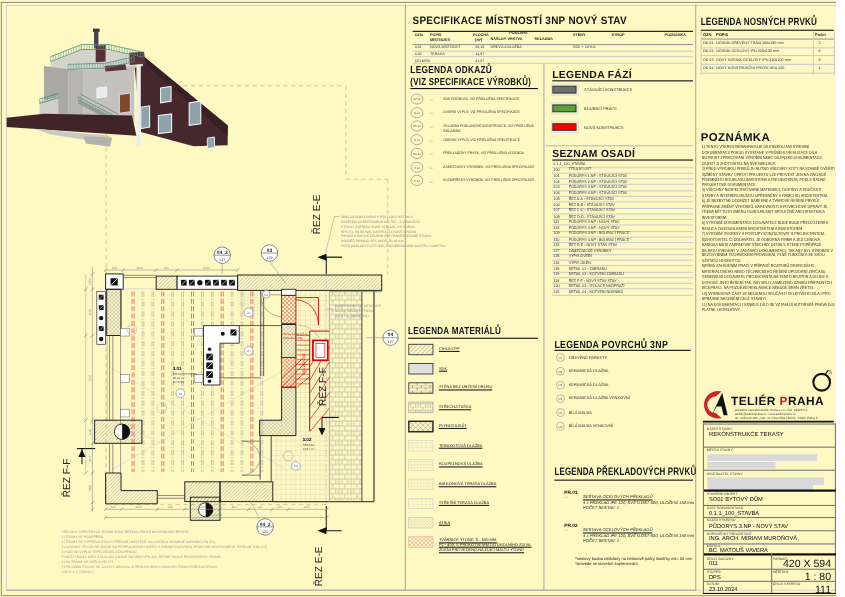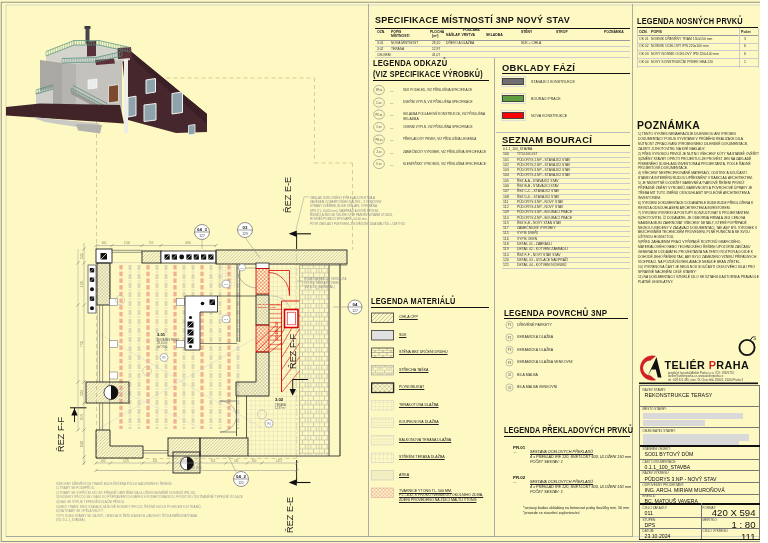--- a/index.html
+++ b/index.html
@@ -688,34 +688,34 @@
 <div class="t" style="left:399px;top:385.2px;font-size:3.6px;color:#222;font-weight:normal;text-decoration:underline;">PLYNOSILIKÁT</div>
 <div class="t" style="left:399px;top:402.7px;font-size:3.6px;color:#222;font-weight:normal;text-decoration:underline;">TERAKOTOVÁ DLAŽBA</div>
 <div class="t" style="left:399px;top:420.2px;font-size:3.6px;color:#222;font-weight:normal;text-decoration:underline;">KOUPELNOVÁ DLAŽBA</div>
 <div class="t" style="left:399px;top:437.7px;font-size:3.6px;color:#222;font-weight:normal;text-decoration:underline;">BALKONOVÁ TERASA DLAŽBA</div>
 <div class="t" style="left:399px;top:455.2px;font-size:3.6px;color:#222;font-weight:normal;text-decoration:underline;">STŘEŠNÍ TERASA DLAŽBA</div>
 <div class="t" style="left:399px;top:472.7px;font-size:3.6px;color:#222;font-weight:normal;text-decoration:underline;">ATIKA</div>
 <div class="t" style="left:399px;top:488.5px;font-size:3.6px;color:#222;font-weight:normal;text-decoration:underline;">TVÁRNICE YTONG TL. 500 MM.</div>
 <div class="t" style="left:399px;top:493.2px;font-size:3.6px;color:#222;font-weight:normal;text-decoration:underline;">P2 - 400, S PROKOTVENÍM DO OKOLNÍHO ZDIVA,</div>
 <div class="t" style="left:399px;top:497.9px;font-size:3.6px;color:#222;font-weight:normal;text-decoration:underline;">ZDĚNÍ PROVEDENO NA ZDÍCÍ MALTU YTONG</div>
 
-<div class="t" style="left:502px;top:62px;font-size:9.4px;color:#111;font-weight:bold;letter-spacing:0.3px;">OBKLADY FÁZÍ</div>
+<div class="t" style="left:502px;top:62px;font-size:9.4px;color:#111;font-weight:bold;letter-spacing:0.3px;">LEGENDA FÁZÍ</div>
 <div class="abs" style="left:502px;top:73px;width:128px;height:1.1px;background:#111"></div>
 <div class="abs" style="left:502px;top:77.5px;width:22px;height:7.5px;background:#6f6f6f;border:0.5px solid #444"></div>
 <div class="abs" style="left:500.5px;top:76.0px;width:25px;height:10.5px;border:0.4px solid #ddd"></div>
 <div class="t" style="left:531px;top:79.5px;font-size:3.6px;color:#333;font-weight:normal;">STÁVAJÍCÍ KONSTRUKCE</div>
 <div class="abs" style="left:502px;top:94.5px;width:22px;height:7.5px;background:#5f9e3e;border:0.5px solid #444"></div>
 <div class="abs" style="left:500.5px;top:93.0px;width:25px;height:10.5px;border:0.4px solid #ddd"></div>
 <div class="t" style="left:531px;top:96.5px;font-size:3.6px;color:#333;font-weight:normal;">BOURACÍ PRÁCE</div>
 <div class="abs" style="left:502px;top:111.5px;width:22px;height:7.5px;background:#fe0000;border:0.5px solid #444"></div>
 <div class="abs" style="left:500.5px;top:110.0px;width:25px;height:10.5px;border:0.4px solid #ddd"></div>
 <div class="t" style="left:531px;top:113.5px;font-size:3.6px;color:#333;font-weight:normal;">NOVÁ KONSTRUKCE</div>
 <div class="abs" style="left:496px;top:131.5px;width:134px;height:0.6px;background:#bbb"></div>
 
-<div class="t" style="left:502px;top:134px;font-size:9.4px;color:#111;font-weight:bold;letter-spacing:0.3px;">SEZNAM BOURACÍ</div>
+<div class="t" style="left:502px;top:134px;font-size:9.4px;color:#111;font-weight:bold;letter-spacing:0.3px;">SEZNAM OSADÍ</div>
 <div class="abs" style="left:502px;top:145px;width:128px;height:1.1px;background:#111"></div>
 <div class="t" style="left:503px;top:147.0px;font-size:3.5px;color:#333;font-weight:normal;transform:scaleX(0.95);transform-origin:0 0;">0.1.1_100_STAVBA</div>
 <div class="abs" style="left:502px;top:151.6px;width:128px;height:0.45px;background:#ccc"></div>
 <div class="t" style="left:503px;top:152.28px;font-size:3.5px;color:#333;font-weight:normal;">100</div>
 <div class="t" style="left:517px;top:152.28px;font-size:3.5px;color:#333;font-weight:normal;transform:scaleX(0.95);transform-origin:0 0;">TITULNÍ LIST</div>
 <div class="abs" style="left:502px;top:156.88px;width:128px;height:0.45px;background:#ccc"></div>
 <div class="t" style="left:503px;top:157.56px;font-size:3.5px;color:#333;font-weight:normal;">101</div>
 <div class="t" style="left:517px;top:157.56px;font-size:3.5px;color:#333;font-weight:normal;transform:scaleX(0.95);transform-origin:0 0;">PŮDORYS 1.NP - STÁVAJÍCÍ STAV</div>
 <div class="abs" style="left:502px;top:162.16px;width:128px;height:0.45px;background:#ccc"></div>
 <div class="t" style="left:503px;top:162.84px;font-size:3.5px;color:#333;font-weight:normal;">102</div>

